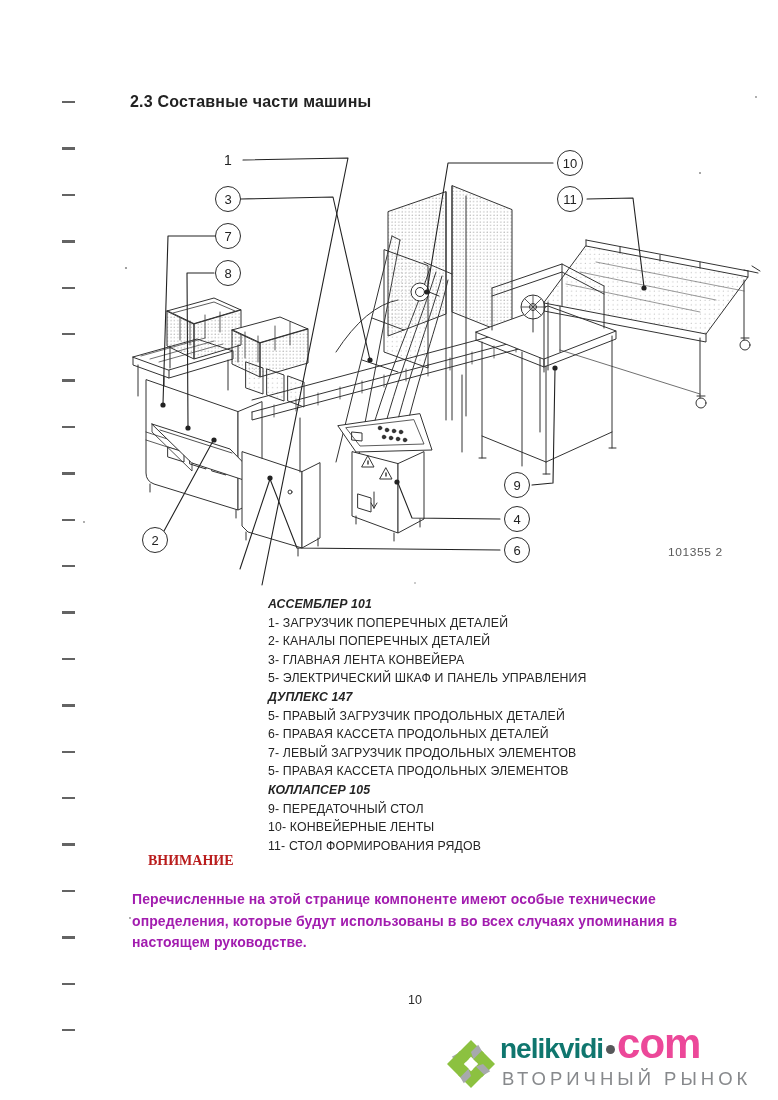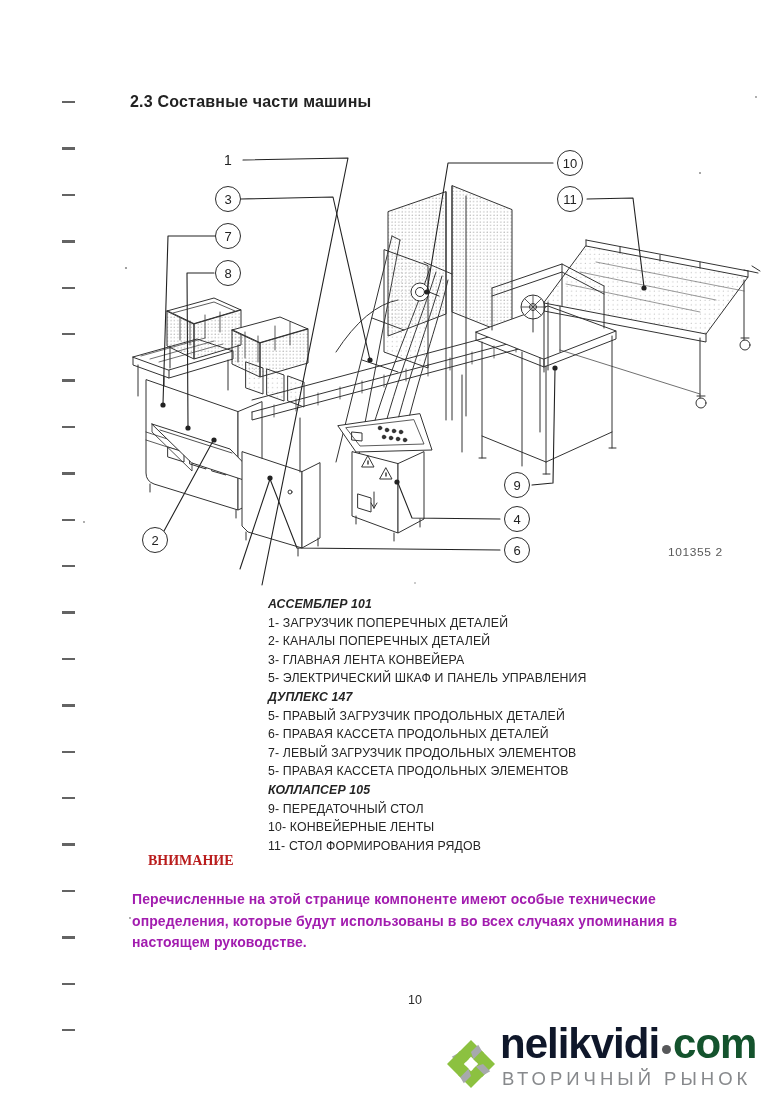--- a/index.html
+++ b/index.html
@@ -35,23 +35,23 @@
   .notice-heading{position:absolute; left:148px; top:853px; font-size:14px; font-weight:bold; color:#b91c1c;font-family:Liberation Serif, serif;}
   .notice-body{
     position:absolute; left:132px; top:889px; width:578px;
     font-size:14px; font-weight:bold; line-height:21.5px; color:#a21caf; letter-spacing:.1px;
   }
   .page-number{position:absolute; left:385px; top:993px; width:60px; text-align:center; font-size:12.5px; color:#2a2a2a;}
   
   .watermark{position:absolute; left:438px; top:1026px; width:340px; height:74px;}
   .logo-icon{position:absolute; left:3px; top:6px; width:60px; height:64px;}
   .site-line{position:absolute; left:62px; top:-6px; white-space:nowrap; font-weight:bold; letter-spacing:-1px;}
-  .site-name{font-size:42px; color:#0f172a;}
+  .site-name{font-size:28px; color:#0f766e;}
   .site-dot{display:inline-block; width:9px; height:9px; border-radius:50%; background:#57585a; margin:0 2px 4px 3px;}
-  .site-tld{font-size:42px; color:#14532d;}
+  .site-tld{font-size:42px; color:#ec4899;}
   .tagline{position:absolute; left:64px; top:42px; font-size:18.5px; color:#87898c; letter-spacing:4px; white-space:nowrap;text-align:right;}
 </style>
 </head>
 <body>
 
 <div class="page">
 
   <div class="margin-marks"></div>
 
   <div class="section-title">2.3 Составные части машины</div>

